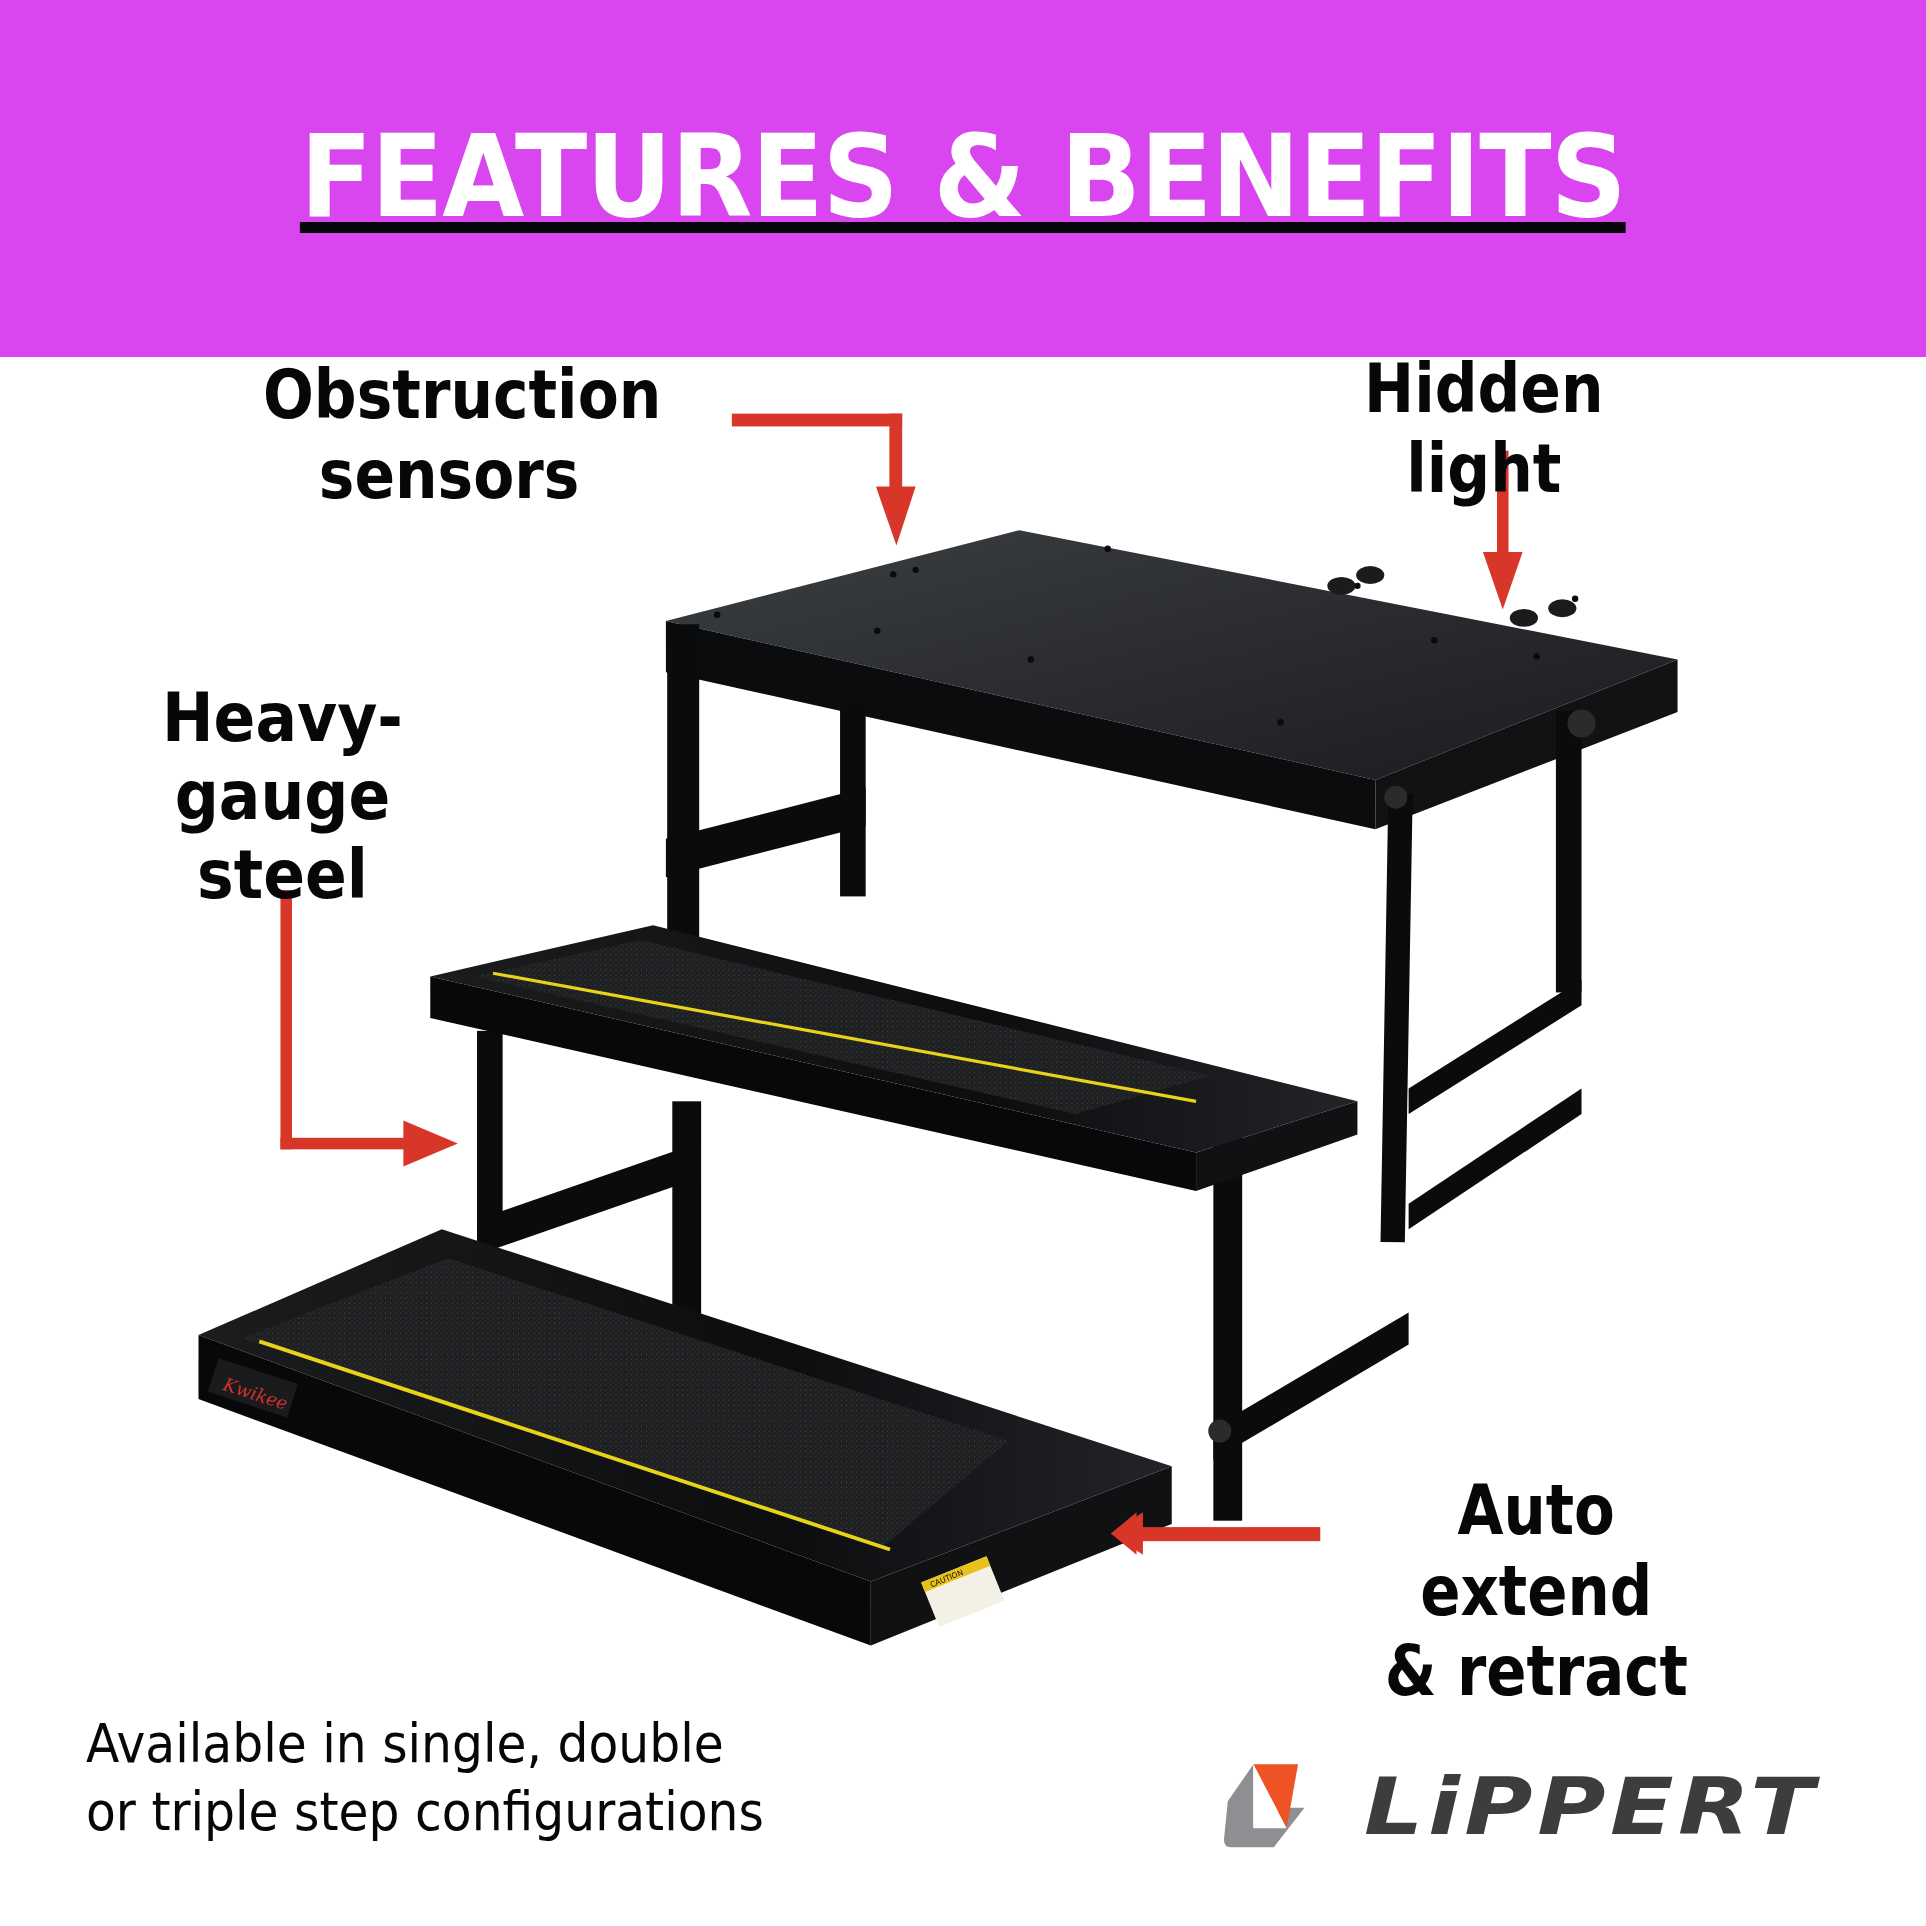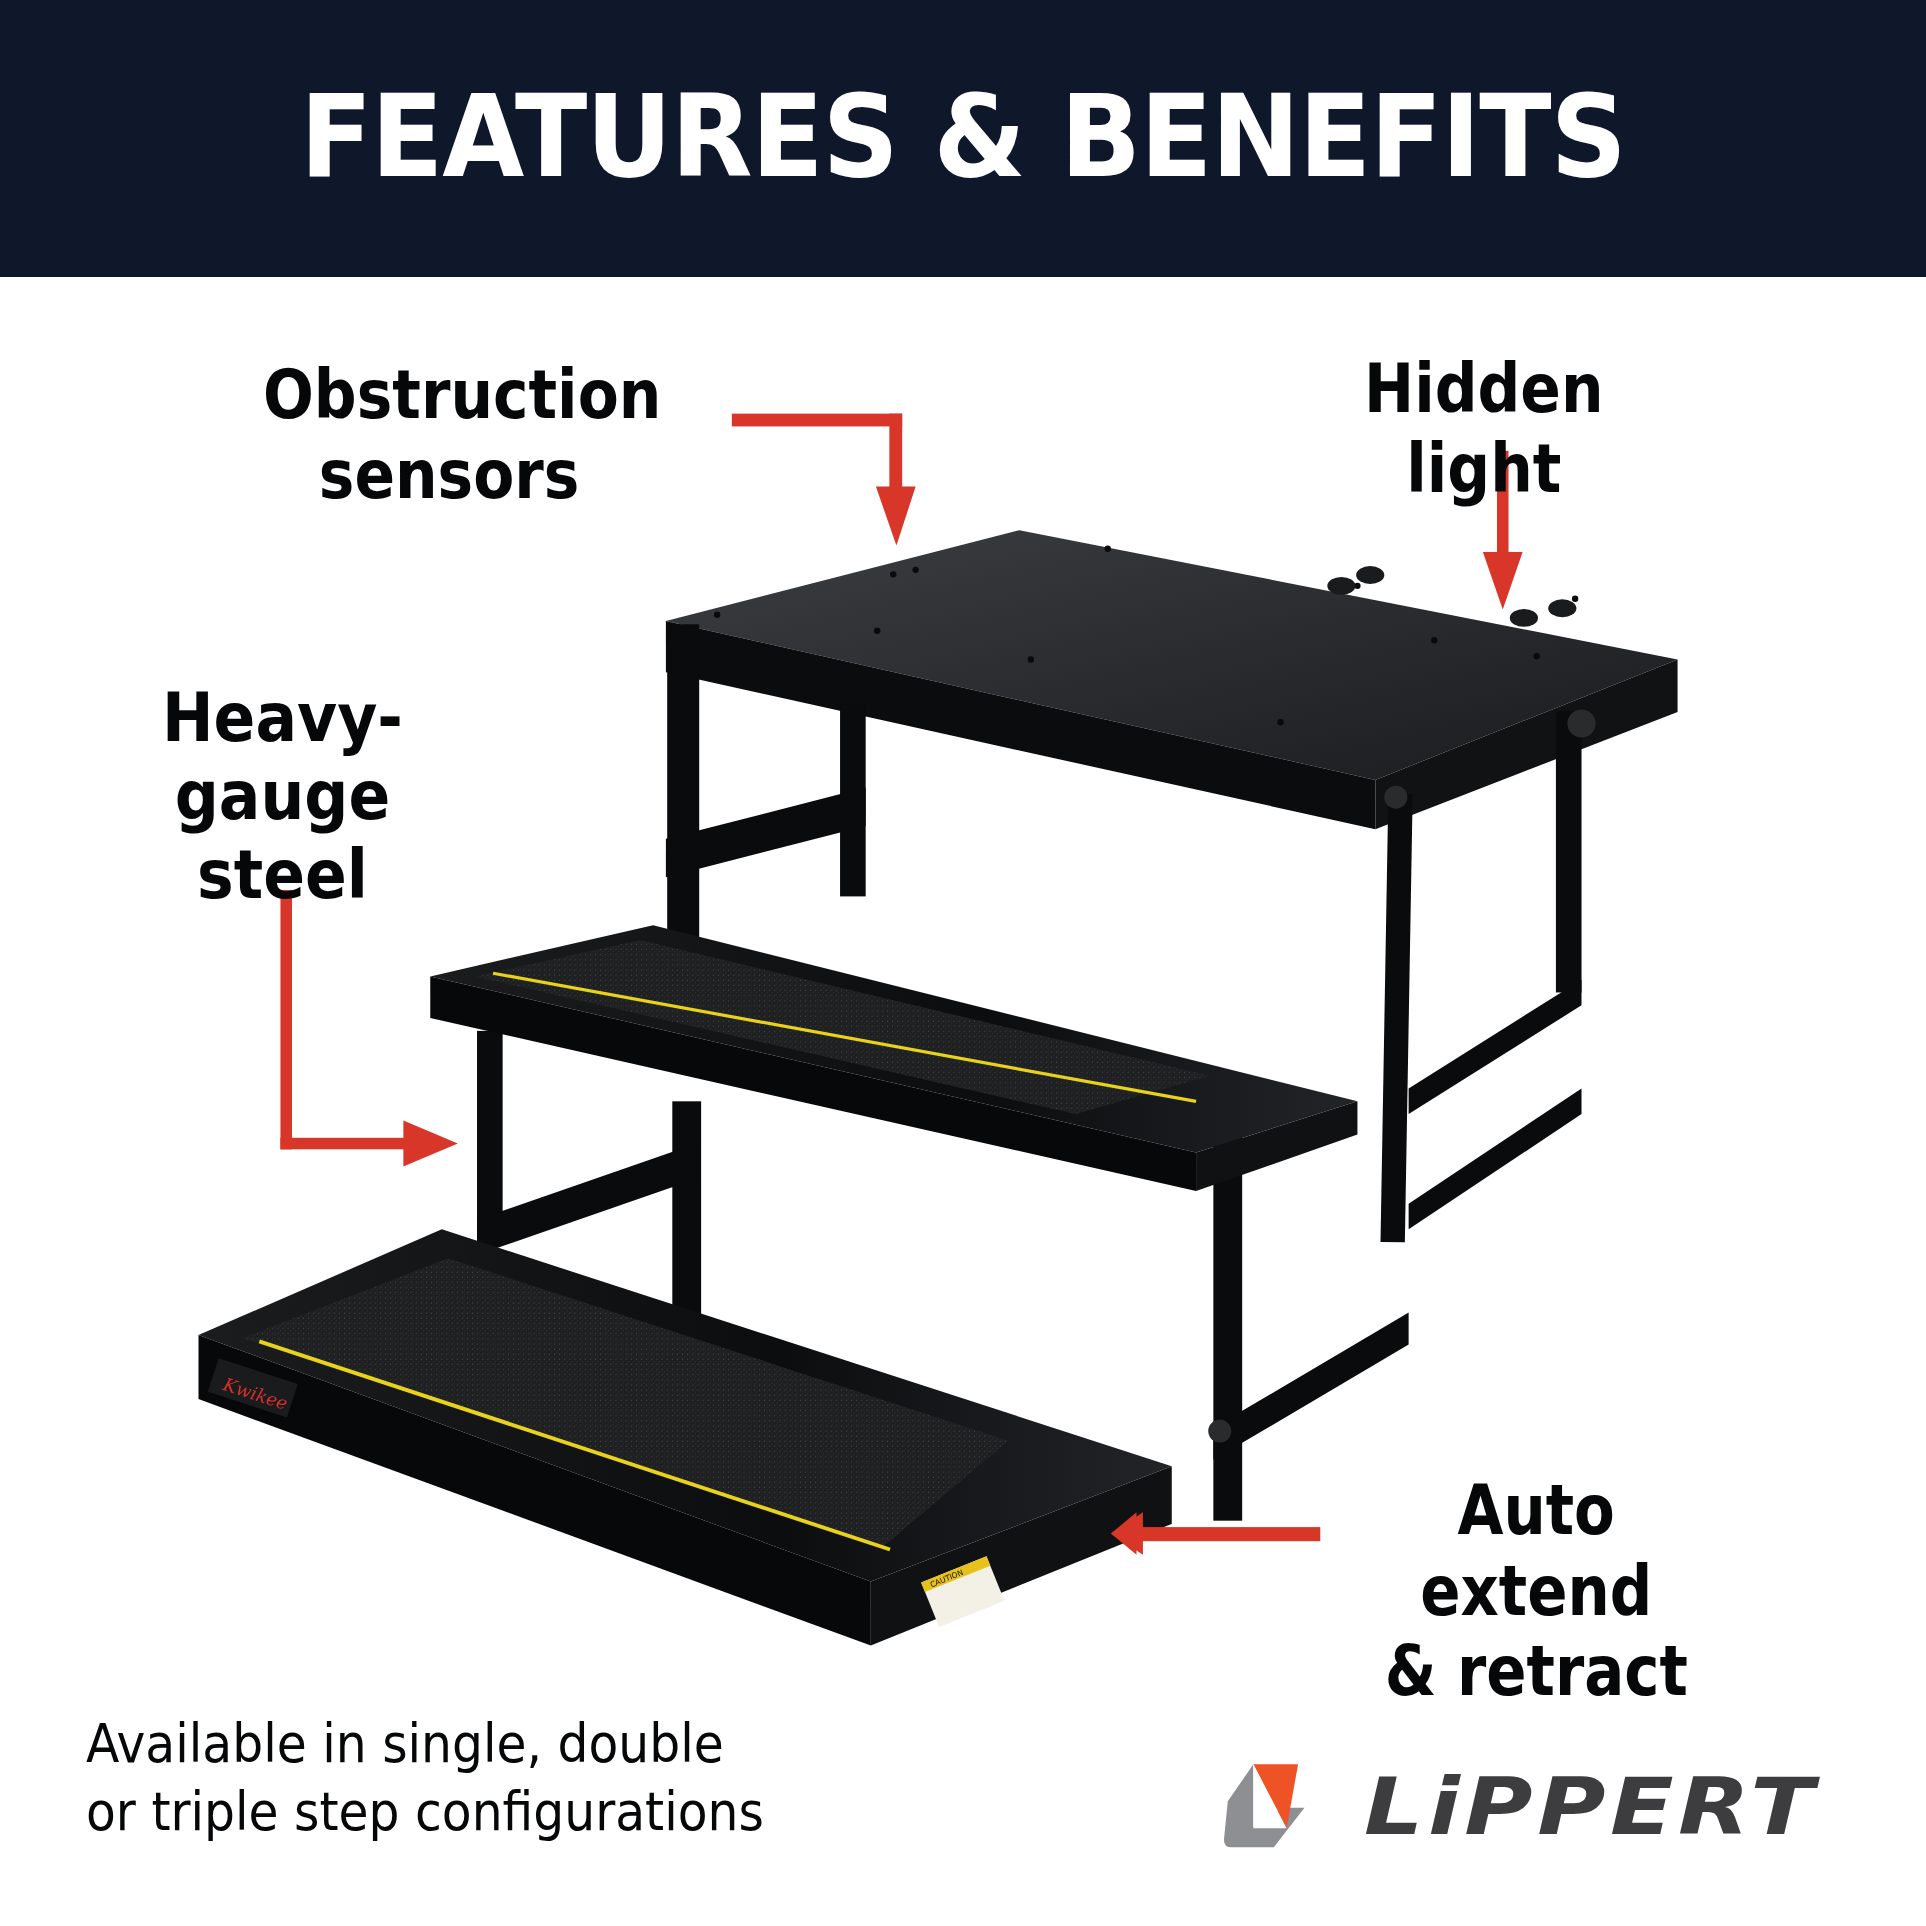--- a/index.html
+++ b/index.html
@@ -1,22 +1,22 @@
 <!DOCTYPE html>
 <html style="font-size:10.2px"><head>
   <meta charset="utf-8">
   <style>
     * { margin: 0; padding: 0; box-sizing: border-box; }
     html, body { width: 1926px; height: 1926px; background: #ffffff; overflow: hidden; }
     body { position: relative; font-family: "DejaVu Sans", sans-serif; color: #050708; }
 
     .header {
-      position: absolute; left: 0; top: 0; width: 1926px; height: 277px;
-      background: #0f172a;
-      display: flex; align-items: center; justify-content: center;
+      position: absolute; left: 0; top: 0; width: 1926px; height: 357px;
+      background: #d946ef;
+      display: flex; align-items: center; justify-content: center; text-decoration: underline;
     }
     .header-title {
       color: #ffffff; font-family: "DejaVu Sans", sans-serif; font-weight: bold;
       font-size: 114px; letter-spacing: -1.3px; line-height: 1;
       transform: scaleX(0.93); transform-origin: center;
       margin-top: -3.8px;
     }
 
     .label {
       position: absolute; font-family: "DejaVu Sans", sans-serif; font-weight: bold;

